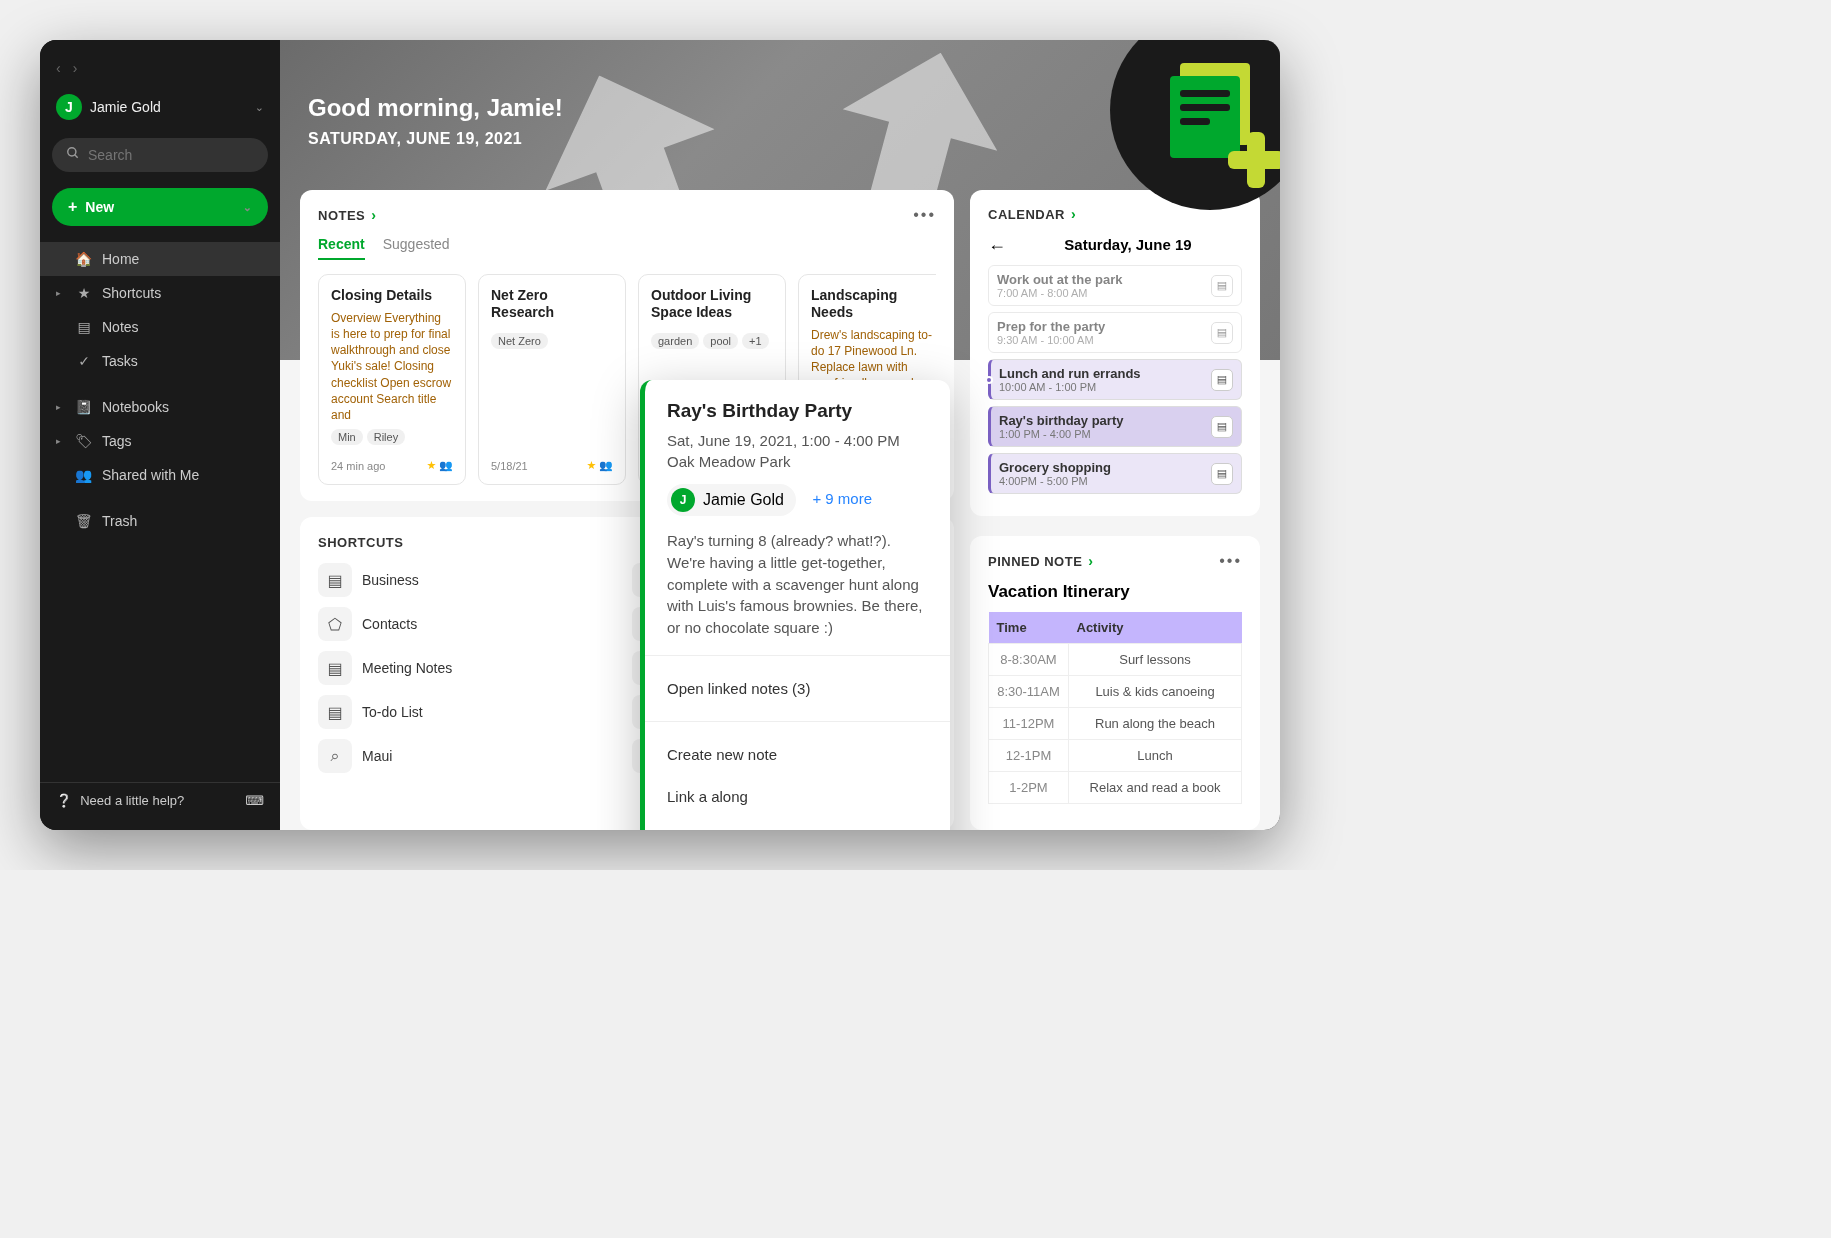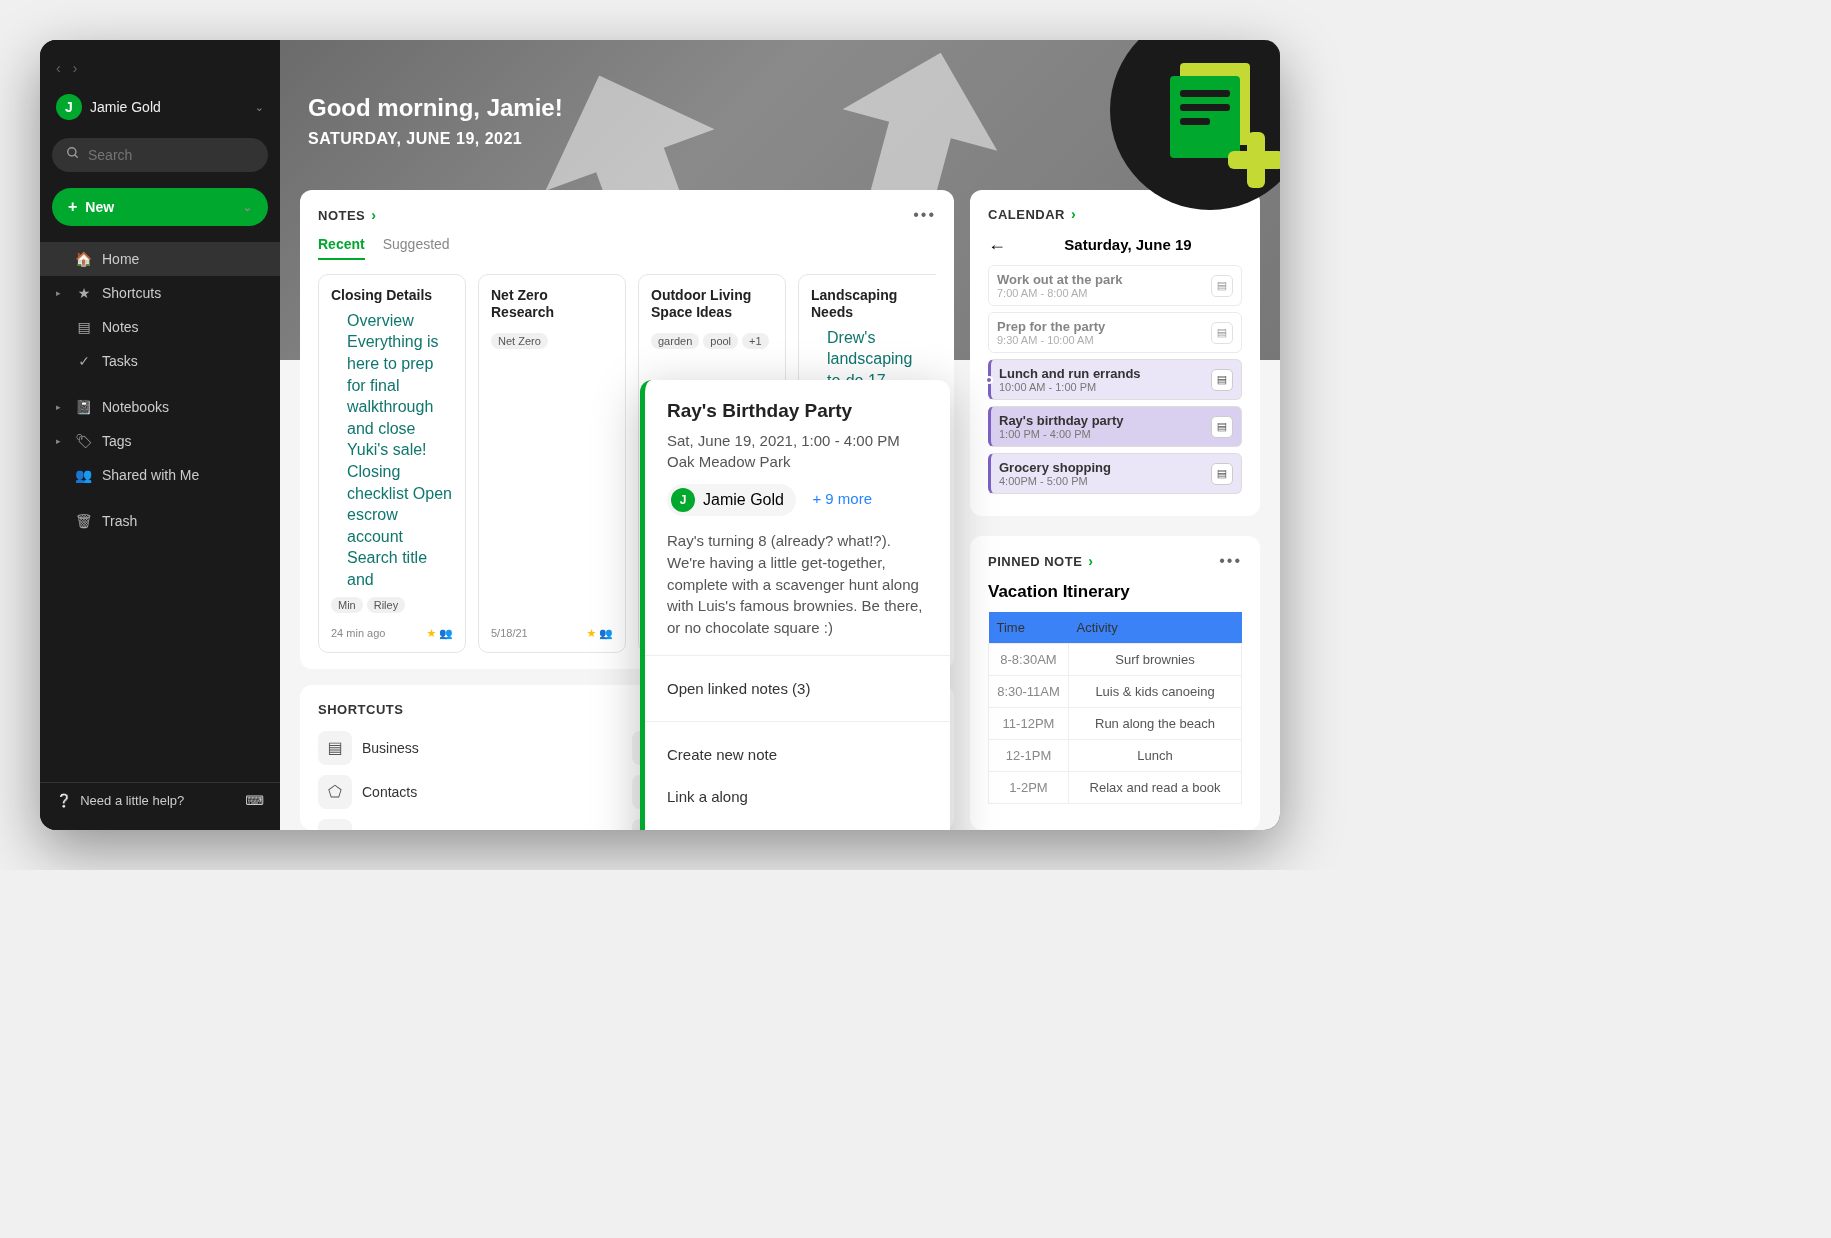--- a/index.html
+++ b/index.html
@@ -44,21 +44,21 @@
 .panel-title { font-size: 13px; font-weight: 700; letter-spacing: 0.5px; color: #333; }
 .panel-arrow { color: #00a82d; font-size: 14px; font-weight: 700; }
 .panel-more { margin-left: auto; color: #666; font-size: 16px; letter-spacing: 2px; cursor: pointer; }
 .tabs { display: flex; gap: 18px; margin-bottom: 14px; }
 .tab { font-size: 14px; color: #888; padding-bottom: 6px; cursor: pointer; }
 .tab.active { color: #00a82d; border-bottom: 2px solid #00a82d; font-weight: 600; }
 
 .note-cards { display: flex; gap: 12px; overflow: hidden; }
 .note-card { width: 148px; min-width:148px; border: 1px solid #e5e5e5; border-radius: 10px; padding: 12px; display: flex; flex-direction: column; font-size: 12px; }
 .note-card h4 { font-size: 14px; font-weight: 700; color: #222; margin-bottom: 6px; line-height:1.2; }
-.note-card .body { color: #0f766e; font-size: 16px; line-height: 1.35; flex: 1; overflow: hidden; margin-left: 16px; }
+.note-card .body { color: #a16207; font-size: 12px; line-height: 1.35; flex: 1; overflow: hidden; }
 .note-card .tags { display: flex; gap: 4px; margin: 6px 0; flex-wrap: wrap; }
 .tag { background: #f0f0f0; padding: 2px 7px; border-radius: 10px; font-size: 11px; color: #555; }
 .note-card .footer { display: flex; align-items: center; justify-content: space-between; margin-top: 8px; font-size: 11px; color: #888; }
 .footer-icons { display: flex; gap: 3px; }
 .star { color: #ffc107; }
 .people { color: #00a82d; }
 
 
 .shortcuts-grid { display: grid; grid-template-columns: 1fr 1fr; gap: 10px; }
 .shortcut { display: flex; align-items: center; gap: 10px; cursor: pointer; }
@@ -75,21 +75,21 @@
 .cal-event.past { opacity: 0.6; }
 .cal-event .ev-text { flex: 1; }
 .cal-event .ev-title { font-size: 13px; font-weight: 600; color: #333; }
 .cal-event .ev-time { font-size: 11px; color: #777; }
 .cal-event .ev-icon { width: 22px; height: 22px; border: 1px solid #ccc; border-radius: 5px; display: flex; align-items: center; justify-content: center; background: #fff; font-size: 11px; color: #555; }
 .cal-event .dot { position: absolute; left: -6px; top: 50%; width: 8px; height: 8px; background: #7b61c4; border-radius: 50%; transform: translateY(-50%); border:2px solid #fff; }
 
 
 .itin-title { font-size: 17px; font-weight: 700; margin-bottom: 10px; }
 .itin-table { width: 100%; border-collapse: collapse; font-size: 13px; }
-.itin-table th { background: #3b82f6; padding: 8px; text-align: left; font-weight: 400; color: #333; }
+.itin-table th { background: #c4b5fd; padding: 8px; text-align: left; font-weight: 700; color: #333; }
 .itin-table td { border: 1px solid #eee; padding: 8px; color: #555; text-align: center; }
 .itin-table td:first-child { color: #888; width: 80px; }
 
 
 .popup { position: absolute; left: 600px; top: 340px; width: 310px; background: #fff; border-radius: 12px; box-shadow: 0 12px 48px rgba(0,0,0,0.25); padding: 20px 22px; z-index: 100; border-left: 5px solid #00a82d; }
 .popup h3 { font-size: 19px; font-weight: 700; color: #222; margin-bottom: 10px; }
 .popup .when { font-size: 15px; color: #555; margin-bottom: 4px; }
 .popup .where { font-size: 15px; color: #555; margin-bottom: 14px; }
 .popup .attendee { display: inline-flex; align-items: center; gap: 8px; background: #f5f5f5; padding: 4px 12px 4px 4px; border-radius: 20px; }
 .popup .attendee .avatar { width: 24px; height: 24px; font-size: 12px; }
@@ -385,21 +385,21 @@
           <table class="itin-table">
             <thead>
                 <tr>
               <th>Time</th>
               <th>Activity</th>
             </tr>
               </thead>
             <tbody id="itin-body">
                 <tr>
                   <td>8-8:30AM</td>
-                  <td>Surf brownies</td>
+                  <td>Surf lessons</td>
                 </tr>
                 <tr>
                   <td>8:30-11AM</td>
                   <td>Luis &amp; kids canoeing</td>
                 </tr>
                 <tr>
                   <td>11-12PM</td>
                   <td>Run along the beach</td>
                 </tr>
                 <tr>

